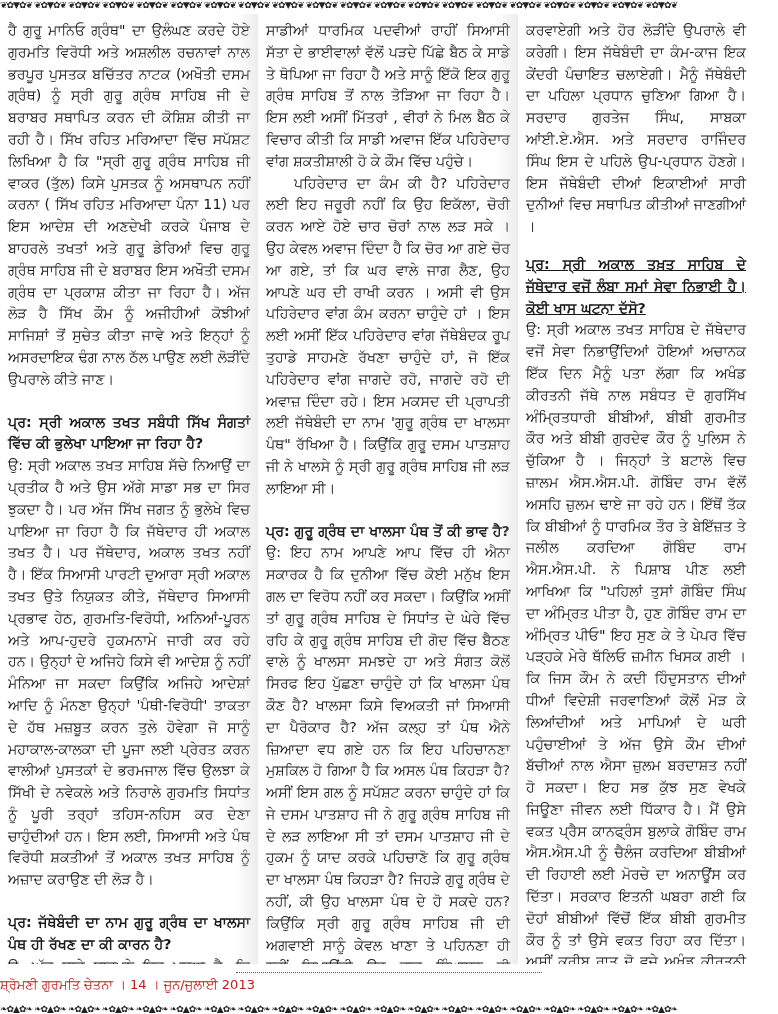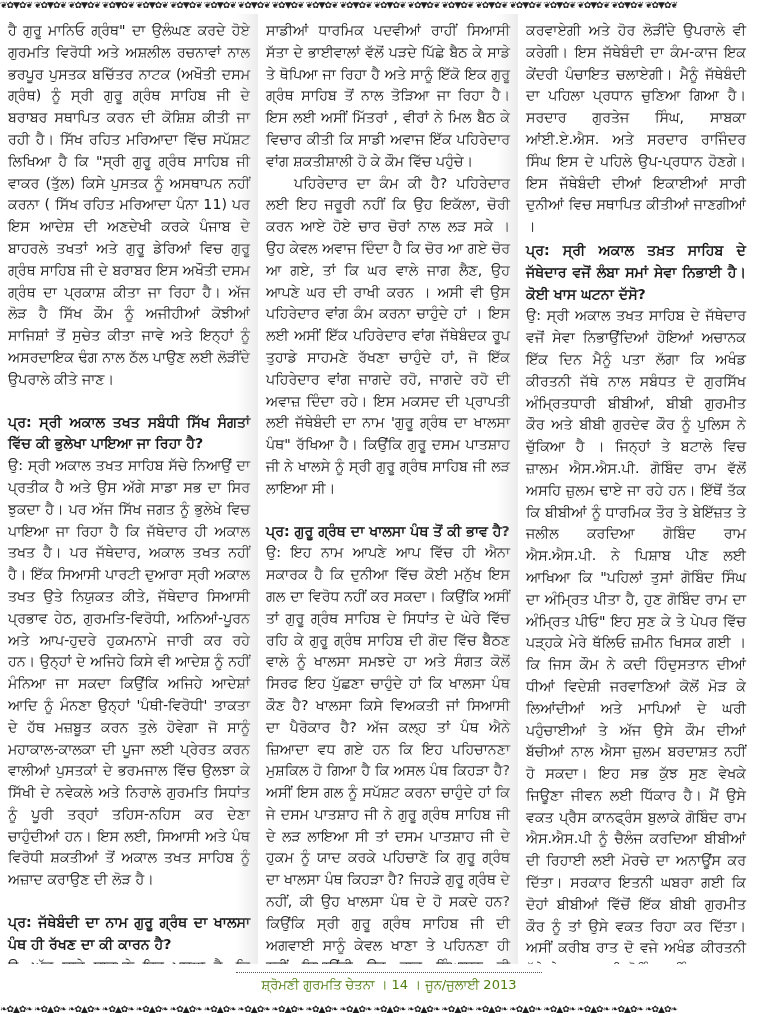--- a/index.html
+++ b/index.html
@@ -32,28 +32,28 @@
   .col1 { width: 258px; }
   .col2 { width: 260px; }
   .col3 { width: 236px; }
   .col3::after { width: 0; }
   p {
     margin: 0; font-size: 14.2px; line-height: 21.8px; text-align: justify;
     text-align-last: left;
   }
   p.indent { text-indent: 28px; }
   p.q { font-weight: bold; margin-top: 21px; }
-  p.q.tight { margin-top: 2px; }
+  p.q.tight { margin-top: 16px; text-decoration: underline; }
   .footer-rule {
     position: absolute; top: 972px; left: 236px; width: 306px;
     border-top: 1px dotted #555;
   }
   .footer {
-    position: absolute; top: 976px; left: 0; width: 778px; text-align: center;
-    font-size: 13px; line-height: 18px; color: #4d7c0f;
+    position: absolute; top: 976px; left: 0; width: 778px; text-align: left;
+    font-size: 13px; line-height: 18px; color: #b91c1c;
   }
 </style>
 </head>
 <body>
 
 <div class="border-top">❦✿▼✿❦ ❦✿▼✿❦ ❦✿▼✿❦ ❦✿▼✿❦ ❦✿▼✿❦ ❦✿▼✿❦ ❦✿▼✿❦ ❦✿▼✿❦ ❦✿▼✿❦ ❦✿▼✿❦ ❦✿▼✿❦ ❦✿▼✿❦ ❦✿▼✿❦ ❦✿▼✿❦ ❦✿▼✿❦ ❦✿▼✿❦ ❦✿▼✿❦ ❦✿▼✿❦ ❦✿▼✿❦ ❦✿▼✿❦</div>
 
 <div class="columns">
   <div class="col col1">
       <p>ਹੈ ਗੁਰੂ ਮਾਨਿਓ ਗ੍ਰੰਥ" ਦਾ ਉਲੰਘਣ ਕਰਦੇ ਹੋਏ ਗੁਰਮਤਿ ਵਿਰੋਧੀ ਅਤੇ ਅਸ਼ਲੀਲ ਰਚਨਾਵਾਂ ਨਾਲ ਭਰਪੂਰ ਪੁਸਤਕ ਬਚਿੱਤਰ ਨਾਟਕ (ਅਖੌਤੀ ਦਸਮ ਗ੍ਰੰਥ) ਨੂੰ ਸ੍ਰੀ ਗੁਰੂ ਗ੍ਰੰਥ ਸਾਹਿਬ ਜੀ ਦੇ ਬਰਾਬਰ ਸਥਾਪਿਤ ਕਰਨ ਦੀ ਕੋਸ਼ਿਸ਼ ਕੀਤੀ ਜਾ ਰਹੀ ਹੈ। ਸਿੱਖ ਰਹਿਤ ਮਰਿਆਦਾ ਵਿੱਚ ਸਪੱਸ਼ਟ ਲਿਖਿਆ ਹੈ ਕਿ "ਸ੍ਰੀ ਗੁਰੂ ਗ੍ਰੰਥ ਸਾਹਿਬ ਜੀ ਵਾਕਰ (ਤੁੱਲ) ਕਿਸੇ ਪੁਸਤਕ ਨੂੰ ਅਸਥਾਪਨ ਨਹੀਂ ਕਰਨਾ ( ਸਿੱਖ ਰਹਿਤ ਮਰਿਆਦਾ ਪੰਨਾ 11) ਪਰ ਇਸ ਆਦੇਸ਼ ਦੀ ਅਣਦੇਖੀ ਕਰਕੇ ਪੰਜਾਬ ਦੇ ਬਾਹਰਲੇ ਤਖਤਾਂ ਅਤੇ ਗੁਰੂ ਡੇਰਿਆਂ ਵਿਚ ਗੁਰੂ ਗ੍ਰੰਥ ਸਾਹਿਬ ਜੀ ਦੇ ਬਰਾਬਰ ਇਸ ਅਖੌਤੀ ਦਸਮ ਗ੍ਰੰਥ ਦਾ ਪ੍ਰਕਾਸ਼ ਕੀਤਾ ਜਾ ਰਿਹਾ ਹੈ। ਅੱਜ ਲੋੜ ਹੈ ਸਿੱਖ ਕੌਮ ਨੂੰ ਅਜੀਹੀਆਂ ਕੋਝੀਆਂ ਸਾਜਿਸ਼ਾਂ ਤੋਂ ਸੁਚੇਤ ਕੀਤਾ ਜਾਵੇ ਅਤੇ ਇਨ੍ਹਾਂ ਨੂੰ ਅਸਰਦਾਇਕ ਢੰਗ ਨਾਲ ਠੱਲ ਪਾਉਣ ਲਈ ਲੋੜੀਂਦੇ ਉਪਰਾਲੇ ਕੀਤੇ ਜਾਣ।</p>

